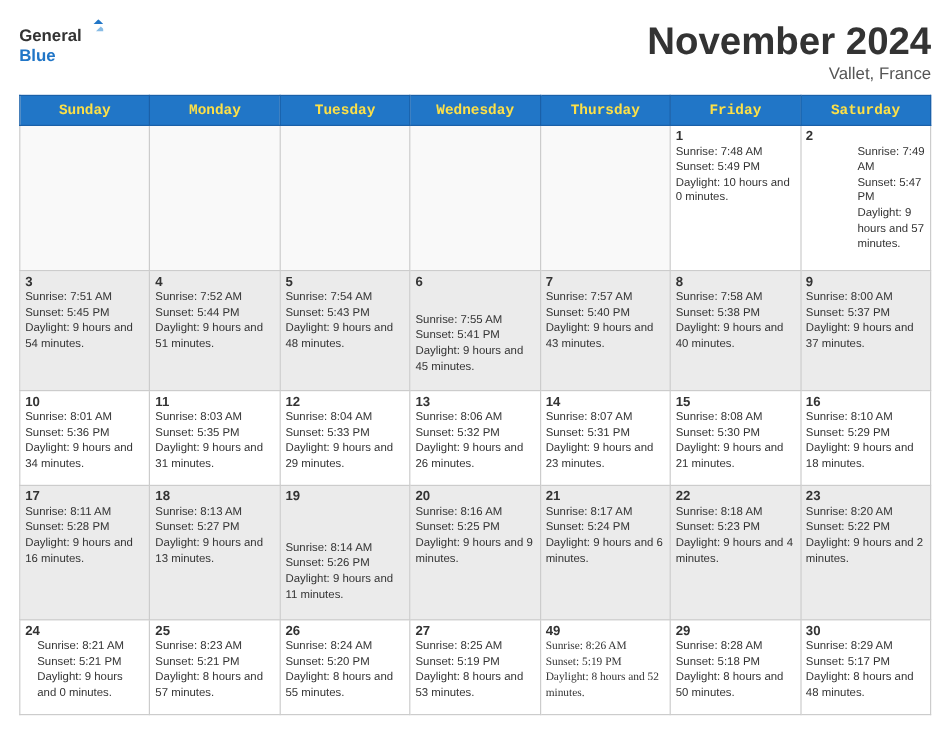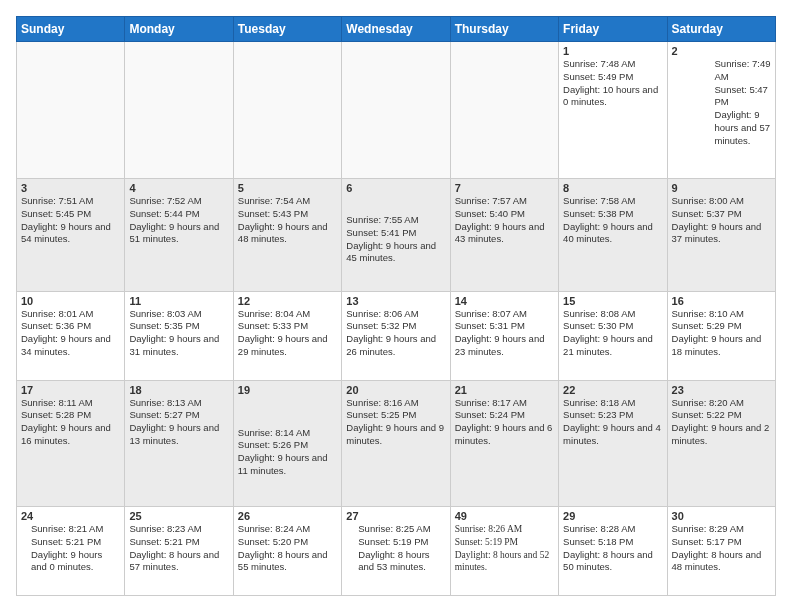--- a/index.html
+++ b/index.html
@@ -42,26 +42,27 @@
     }
     .calendar {
       flex: 1;
       border: 1px solid #ccc;
       border-collapse: collapse;
       width: 100%;
       table-layout: fixed;
     }
     .calendar th {
       background: #2176c7;
-      color: #ffffff;
+      color: #fde047;
       font-size: 12px;
       font-weight: bold;
       padding: 5px 4px;
-      text-align: left;
+      text-align: center;
       border: 1px solid #1a60a8;
+      font-family: Liberation Mono, monospace;
     }
     .calendar td {
       border: 1px solid #ccc;
       vertical-align: top;
       padding: 3px 4px;
       font-size: 10px;
       color: #333;
       background: #fff;
     }
     .calendar td.empty {
@@ -79,20 +80,34 @@
       color: #333;
     }
     .row-shaded td {
       background: #ebebeb;
     }
   </style>
 </head>
 <body>
 
 <div class="page">
+  <div class="header">
+    <div class="logo">
+  <svg width="70" height="40" viewBox="0 0 70 40">
+    <text x="0" y="18" font-size="14" font-weight="bold" fill="#333" font-family="Arial">General</text>
+    <path d="M62,4 L70,4 L66,0 Z" fill="#2176c7"></path>
+    <path d="M64,10 L72,10 L68,6 Z" fill="#6aabde" opacity="0.8"></path>
+    <text x="0" y="35" font-size="14" font-weight="bold" fill="#2176c7" font-family="Arial">Blue</text>
+  </svg>
+</div>
+    <div class="title-section">
+      <div class="month-title">November 2024</div>
+      <div class="location">Vallet, France</div>
+    </div>
+  </div>
 
   <table class="calendar">
     <thead>
       <tr>
       <th>Sunday</th>
           <th>Monday</th>
           <th>Tuesday</th>
           <th>Wednesday</th>
           <th>Thursday</th>
           <th>Friday</th>
@@ -265,21 +280,21 @@
 Daylight: 8 hours and 57 minutes.</div>
           </td>
           <td>
             <span class="day-num">26</span>
             <div class="day-info" style="white-space: pre-line;">Sunrise: 8:24 AM
 Sunset: 5:20 PM
 Daylight: 8 hours and 55 minutes.</div>
           </td>
           <td>
             <span class="day-num">27</span>
-            <div class="day-info" style="white-space: pre-line; margin-left: 12px;">Sunrise: 8:25 AM
+            <div class="day-info" style="white-space: pre-line;">Sunrise: 8:25 AM
 Sunset: 5:19 PM
 Daylight: 8 hours and 53 minutes.</div>
           </td>
           <td>
             <span class="day-num">49</span>
             <div class="day-info" style="white-space: pre-line; font-family: Liberation Serif, serif;">Sunrise: 8:26 AM
 Sunset: 5:19 PM
 Daylight: 8 hours and 52 minutes.</div>
           </td>
           <td>

